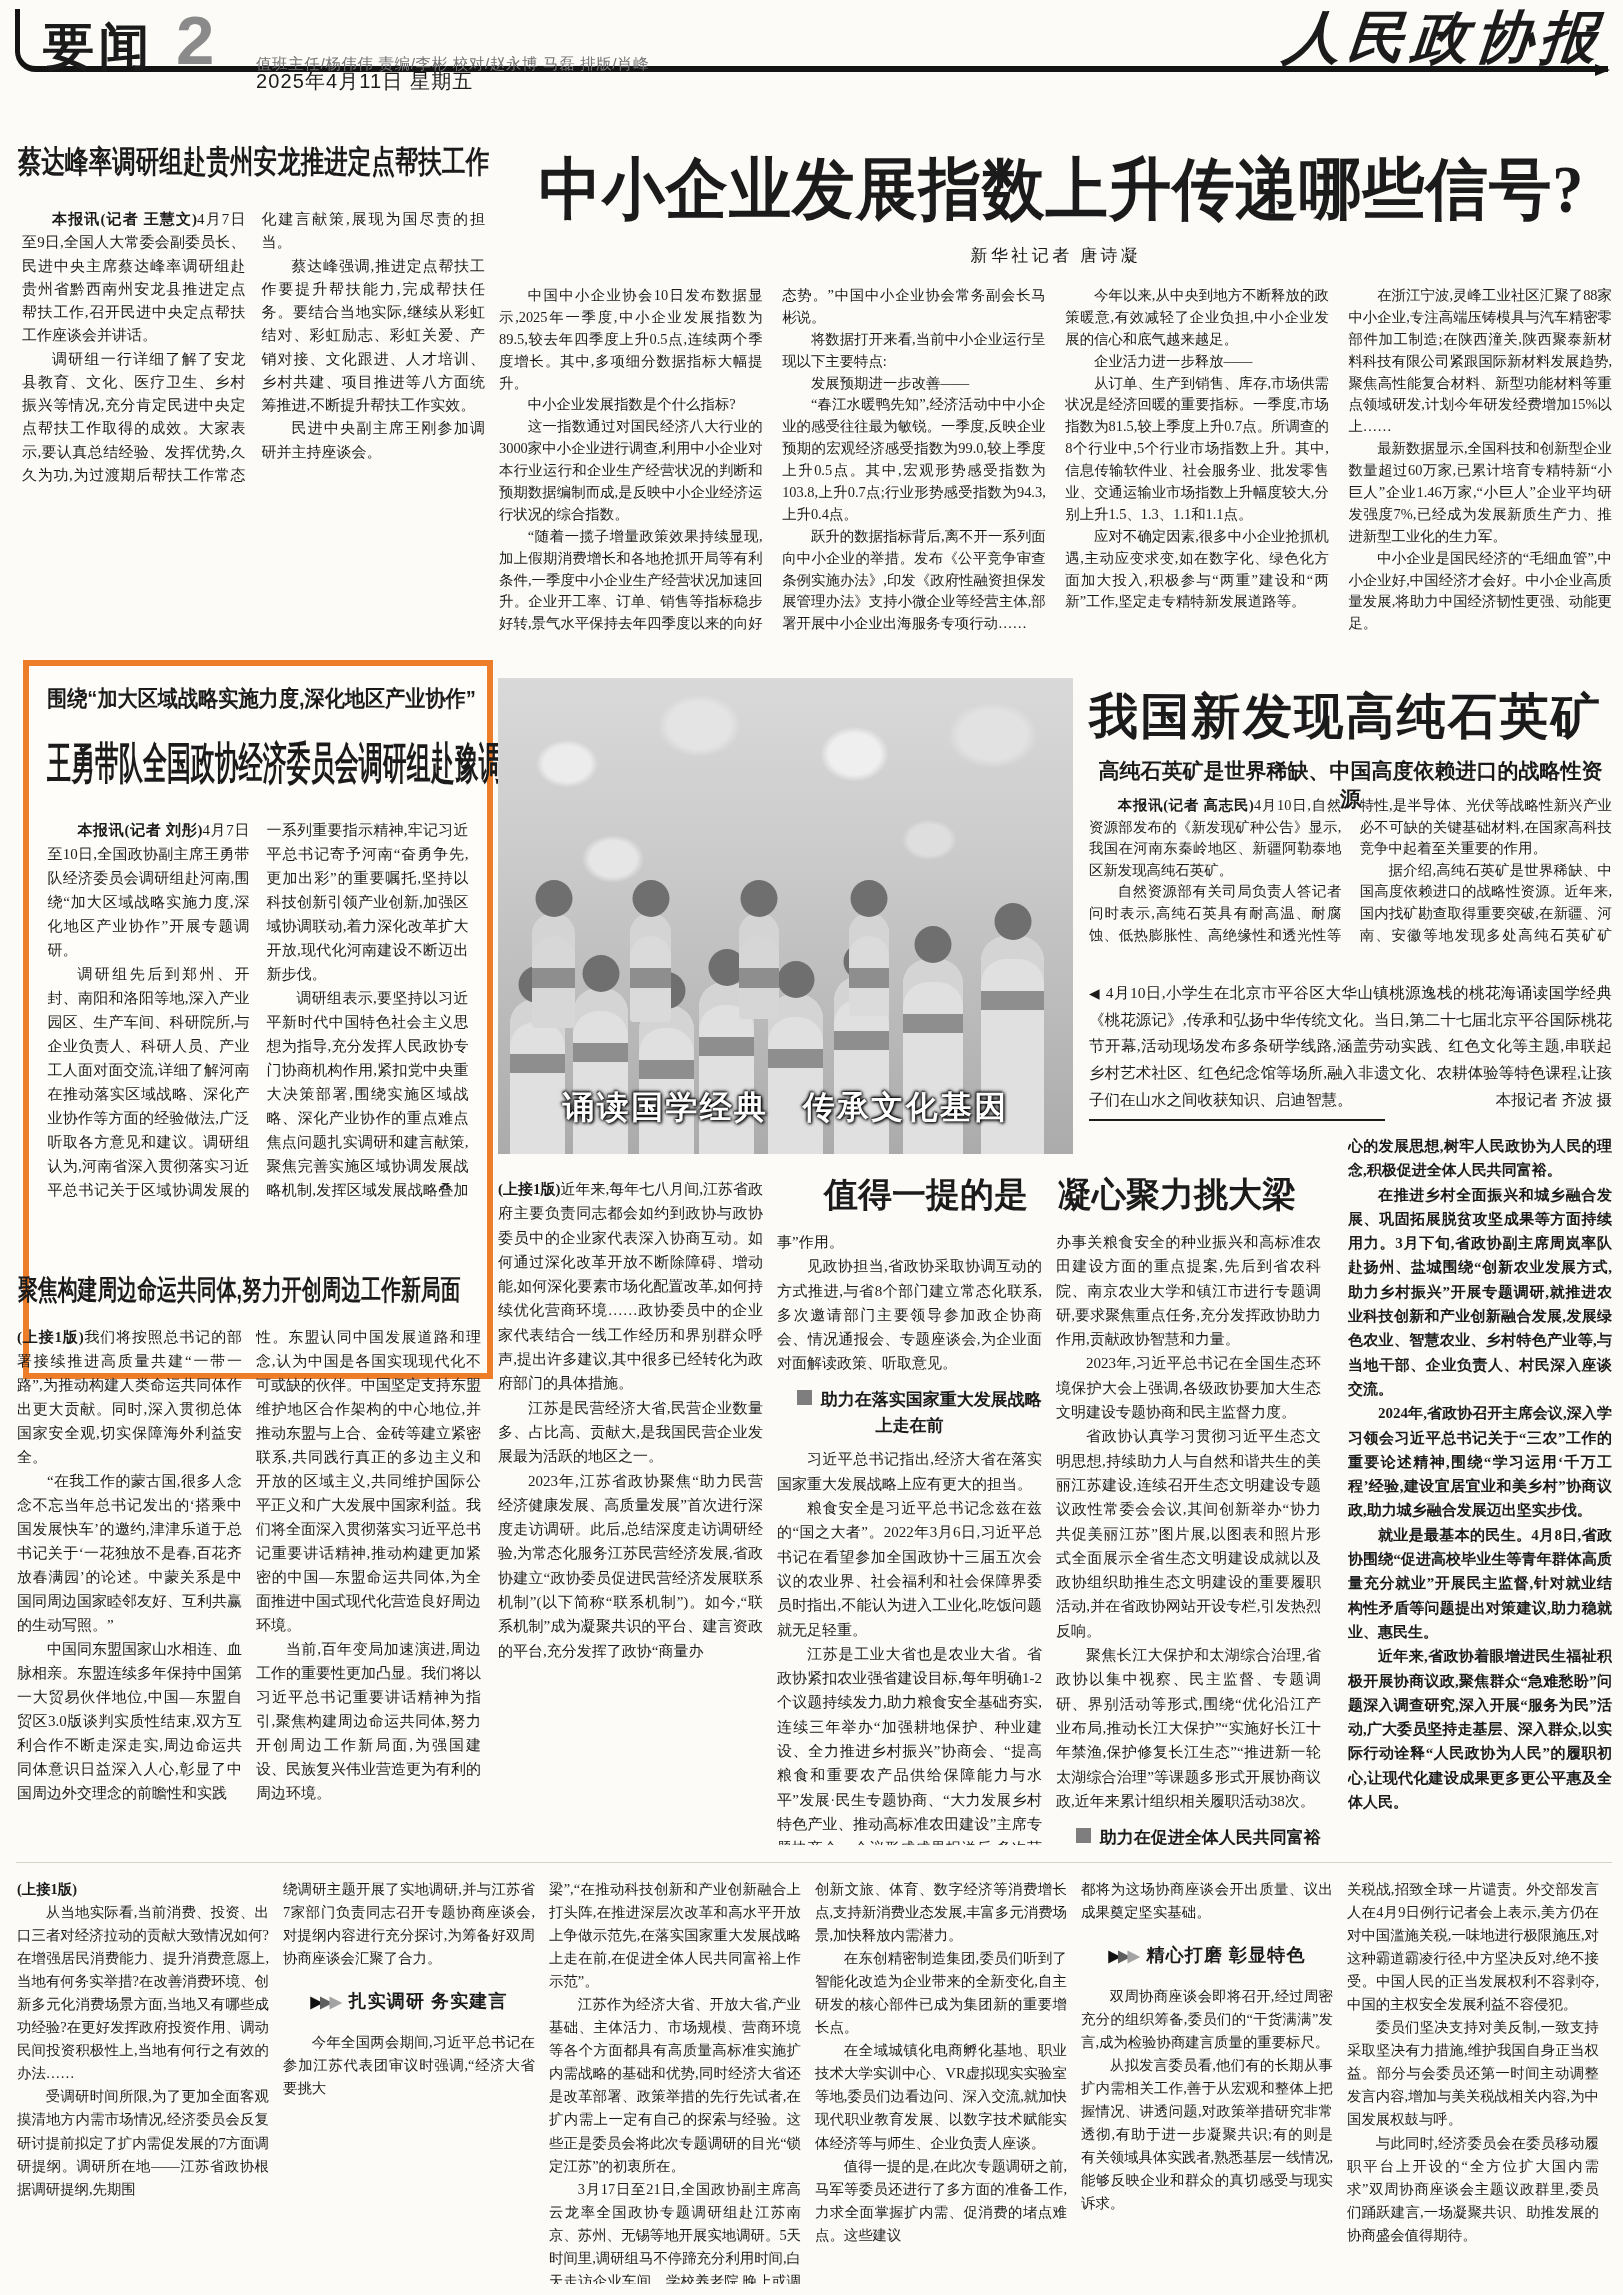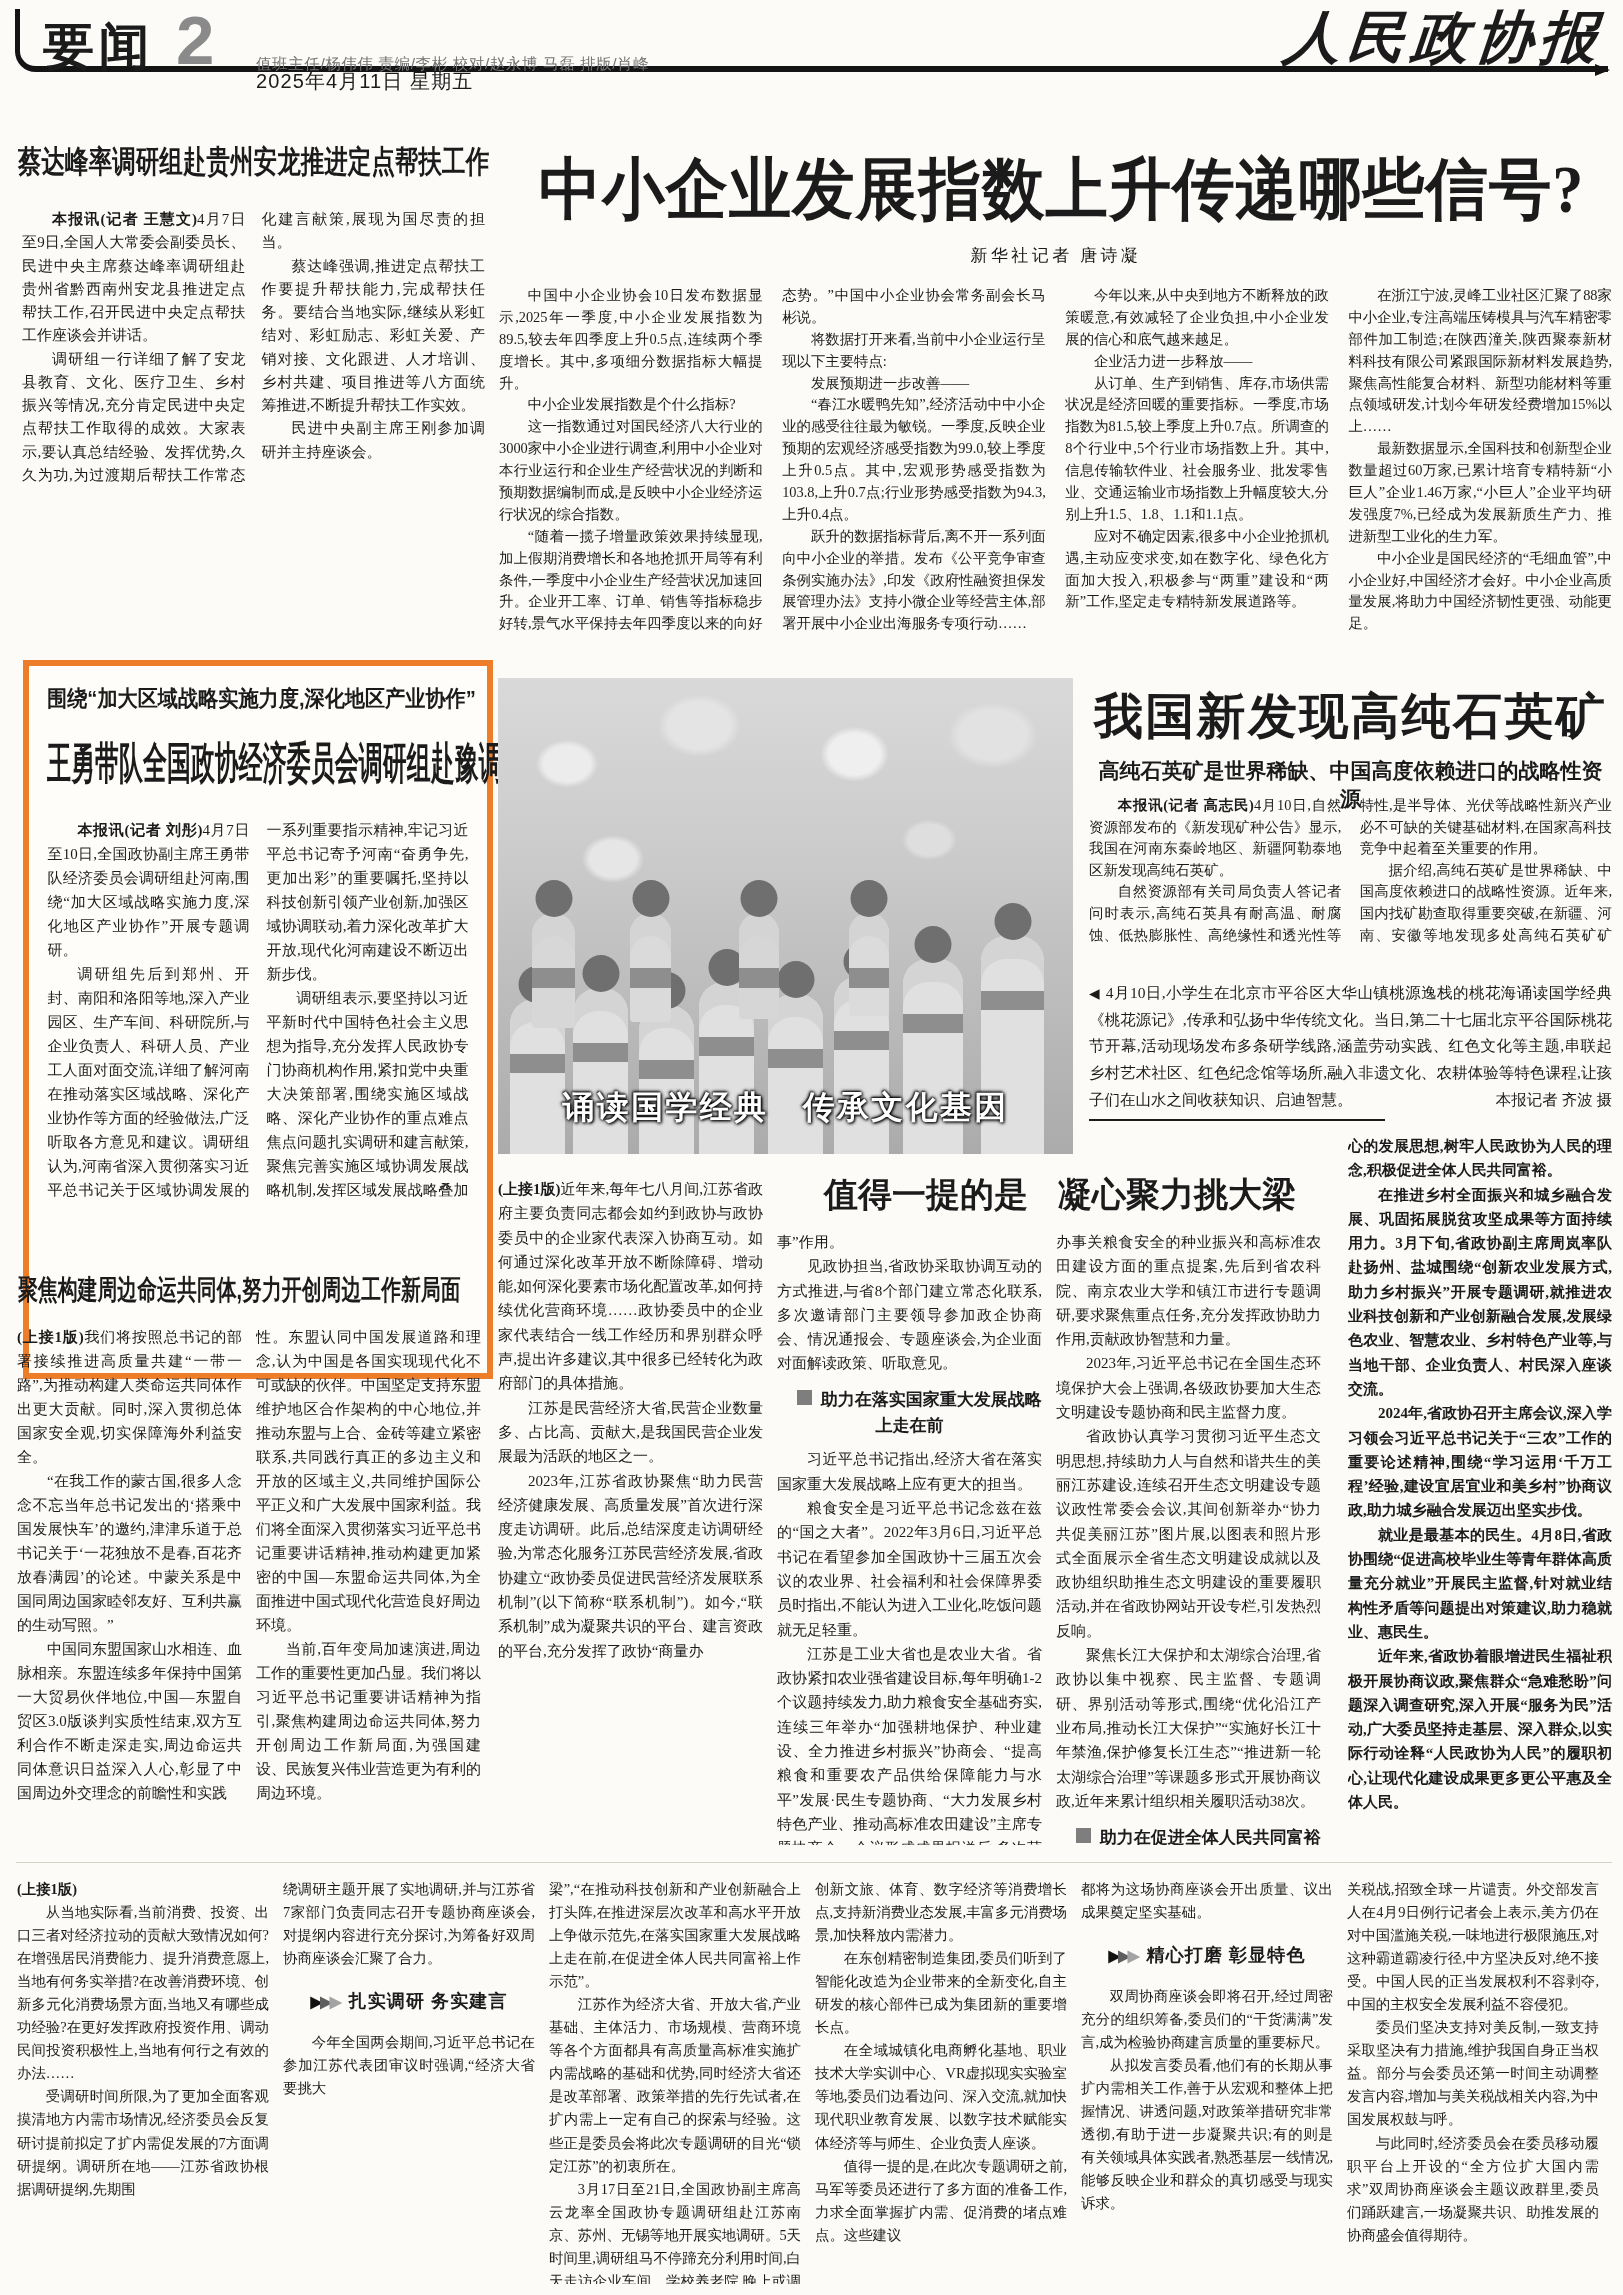--- a/index.html
+++ b/index.html
@@ -87,21 +87,21 @@
   .fig:nth-child(8){left:483px;height:230px;width:63px;}
   .fig:nth-child(9){left:34px;bottom:126px;height:115px;width:43px;background:#d7d7d7;}
   .fig:nth-child(10){left:132px;bottom:132px;height:109px;width:41px;background:#dadada;}
   .fig:nth-child(11){left:241px;bottom:135px;height:106px;width:40px;background:#d6d6d6;}
   .fig:nth-child(12){left:351px;bottom:138px;height:103px;width:40px;background:#dbdbdb;}
   .photo-caption { position:absolute; left:0; bottom:24px; width:100%; text-align:center;
     font-weight:900; font-size:32px; letter-spacing:2.3px; color:#ffffff;
     text-shadow:0 0 4.6px #000, 1.1px 1.1px 2.9px #000, -0.6px -0.6px 2.3px #000; }
 
   
-  .quartz-title { position:absolute; left:1089px; top:684px; width:523px; text-align:center;
+  .quartz-title { position:absolute; left:1089px; top:684px; width:523px; text-align:left;
     font-weight:900; font-size:49px; letter-spacing:2.3px; }
   .quartz-sub { position:absolute; left:1089px; top:757px; width:523px; text-align:center;
     font-family:"Liberation Sans",sans-serif; font-weight:700; font-size:21px; }
   .quartz-body { position:absolute; left:1089px; top:795px; width:523px; height:170px;
     columns:2; column-gap:18.4px; font-size:14.4px; line-height:1.5; overflow:hidden; }
 
   
   .photo-note { position:absolute; left:1089px; top:980px; width:523px; height:133px;
     font-size:15.5px; line-height:1.72; text-align:justify; overflow:hidden; }
   .photo-note .pointer { font-size:13.8px; margin-right:5.7px; }
@@ -158,21 +158,21 @@
       <p class="bp">中国中小企业协会10日发布数据显示,2025年一季度,中小企业发展指数为89.5,较去年四季度上升0.5点,连续两个季度增长。其中,多项细分数据指标大幅提升。</p>
       <p class="bp">中小企业发展指数是个什么指标?</p>
       <p class="bp">这一指数通过对国民经济八大行业的3000家中小企业进行调查,利用中小企业对本行业运行和企业生产经营状况的判断和预期数据编制而成,是反映中小企业经济运行状况的综合指数。</p>
       <p class="bp">“随着一揽子增量政策效果持续显现,加上假期消费增长和各地抢抓开局等有利条件,一季度中小企业生产经营状况加速回升。企业开工率、订单、销售等指标稳步好转,景气水平保持去年四季度以来的向好态势。”中国中小企业协会常务副会长马彬说。</p>
       <p class="bp">将数据打开来看,当前中小企业运行呈现以下主要特点:</p>
       <p class="bp">发展预期进一步改善——</p>
       <p class="bp">“春江水暖鸭先知”,经济活动中中小企业的感受往往最为敏锐。一季度,反映企业预期的宏观经济感受指数为99.0,较上季度上升0.5点。其中,宏观形势感受指数为103.8,上升0.7点;行业形势感受指数为94.3,上升0.4点。</p>
       <p class="bp">跃升的数据指标背后,离不开一系列面向中小企业的举措。发布《公平竞争审查条例实施办法》,印发《政府性融资担保发展管理办法》支持小微企业等经营主体,部署开展中小企业出海服务专项行动……</p>
       <p class="bp">今年以来,从中央到地方不断释放的政策暖意,有效减轻了企业负担,中小企业发展的信心和底气越来越足。</p>
       <p class="bp">企业活力进一步释放——</p>
-      <p class="bp">从订单、生产到销售、库存,市场供需状况是经济回暖的重要指标。一季度,市场指数为81.5,较上季度上升0.7点。所调查的8个行业中,5个行业市场指数上升。其中,信息传输软件业、社会服务业、批发零售业、交通运输业市场指数上升幅度较大,分别上升1.5、1.8、1.1和1.1点。</p>
+      <p class="bp">从订单、生产到销售、库存,市场供需状况是经济回暖的重要指标。一季度,市场指数为81.5,较上季度上升0.7点。所调查的8个行业中,5个行业市场指数上升。其中,信息传输软件业、社会服务业、批发零售业、交通运输业市场指数上升幅度较大,分别上升1.5、1.3、1.1和1.1点。</p>
       <p class="bp">应对不确定因素,很多中小企业抢抓机遇,主动应变求变,如在数字化、绿色化方面加大投入,积极参与“两重”建设和“两新”工作,坚定走专精特新发展道路等。</p>
       <p class="bp">在浙江宁波,灵峰工业社区汇聚了88家中小企业,专注高端压铸模具与汽车精密零部件加工制造;在陕西潼关,陕西聚泰新材料科技有限公司紧跟国际新材料发展趋势,聚焦高性能复合材料、新型功能材料等重点领域研发,计划今年研发经费增加15%以上……</p>
       <p class="bp">最新数据显示,全国科技和创新型企业数量超过60万家,已累计培育专精特新“小巨人”企业1.46万家,“小巨人”企业平均研发强度7%,已经成为发展新质生产力、推进新型工业化的生力军。</p>
       <p class="bp">中小企业是国民经济的“毛细血管”,中小企业好,中国经济才会好。中小企业高质量发展,将助力中国经济韧性更强、动能更足。</p>
     </div>
 
   <div class="wang-box">
     <div class="wang-kicker">围绕“加大区域战略实施力度,深化地区产业协作”</div>
     <div class="wang-title">王勇带队全国政协经济委员会调研组赴豫调研</div>
     <div class="wang-body colbody">

